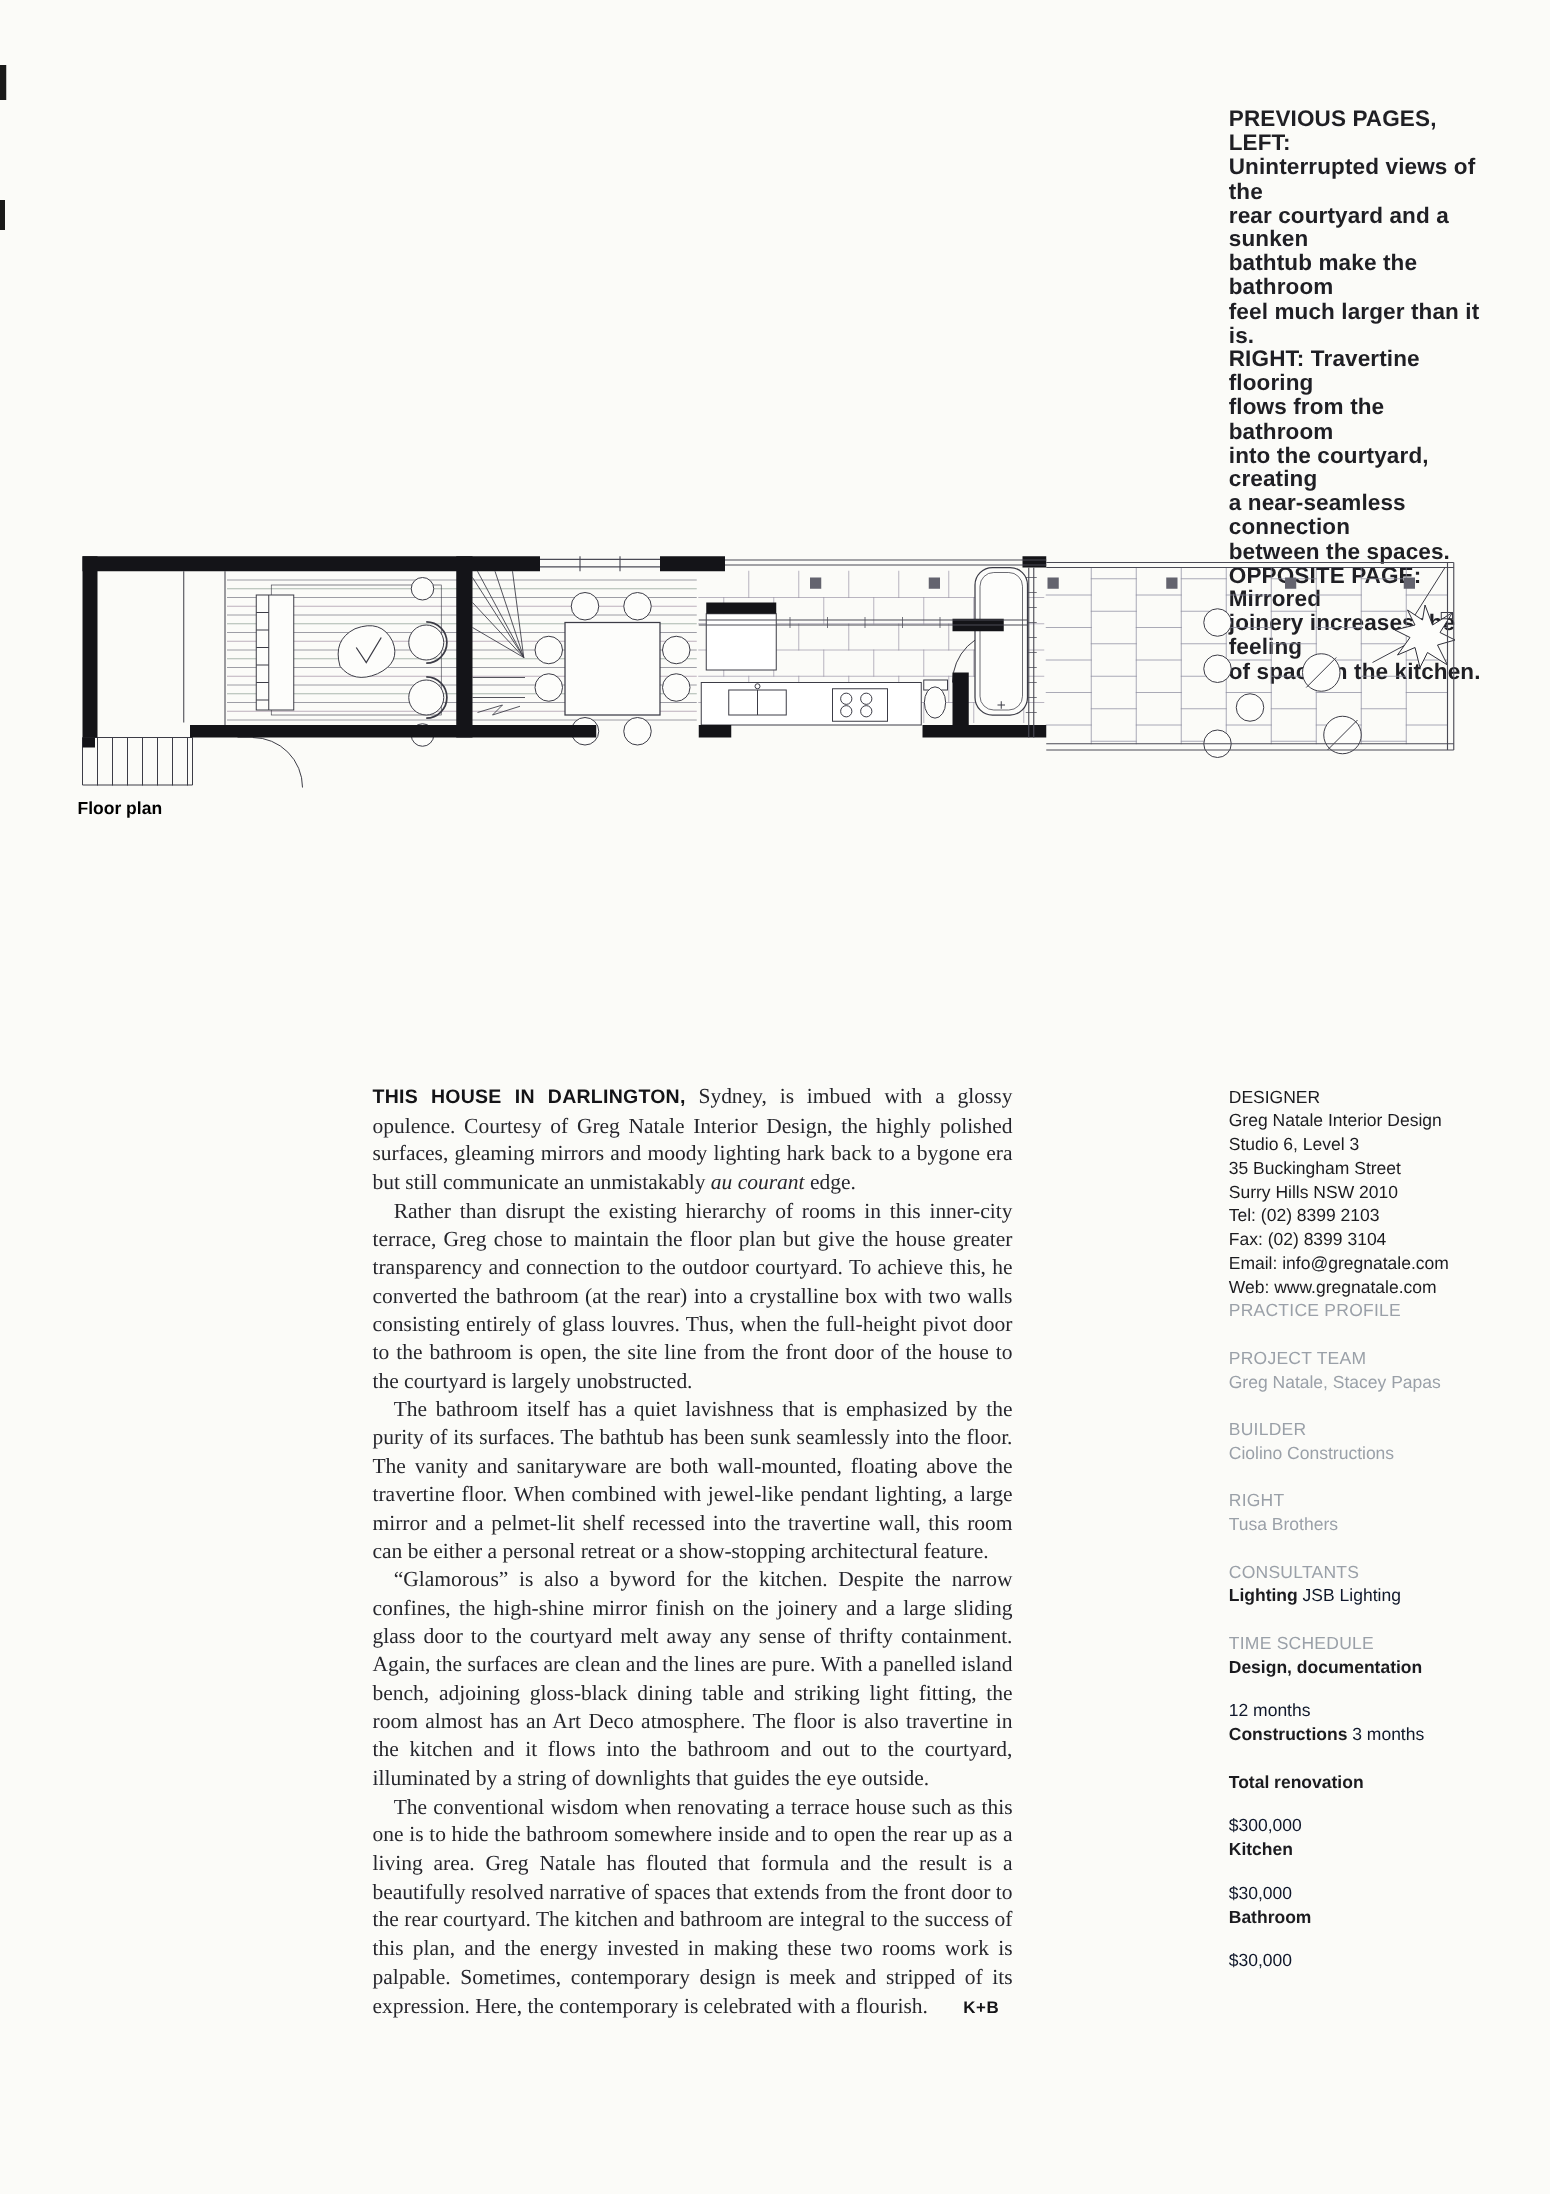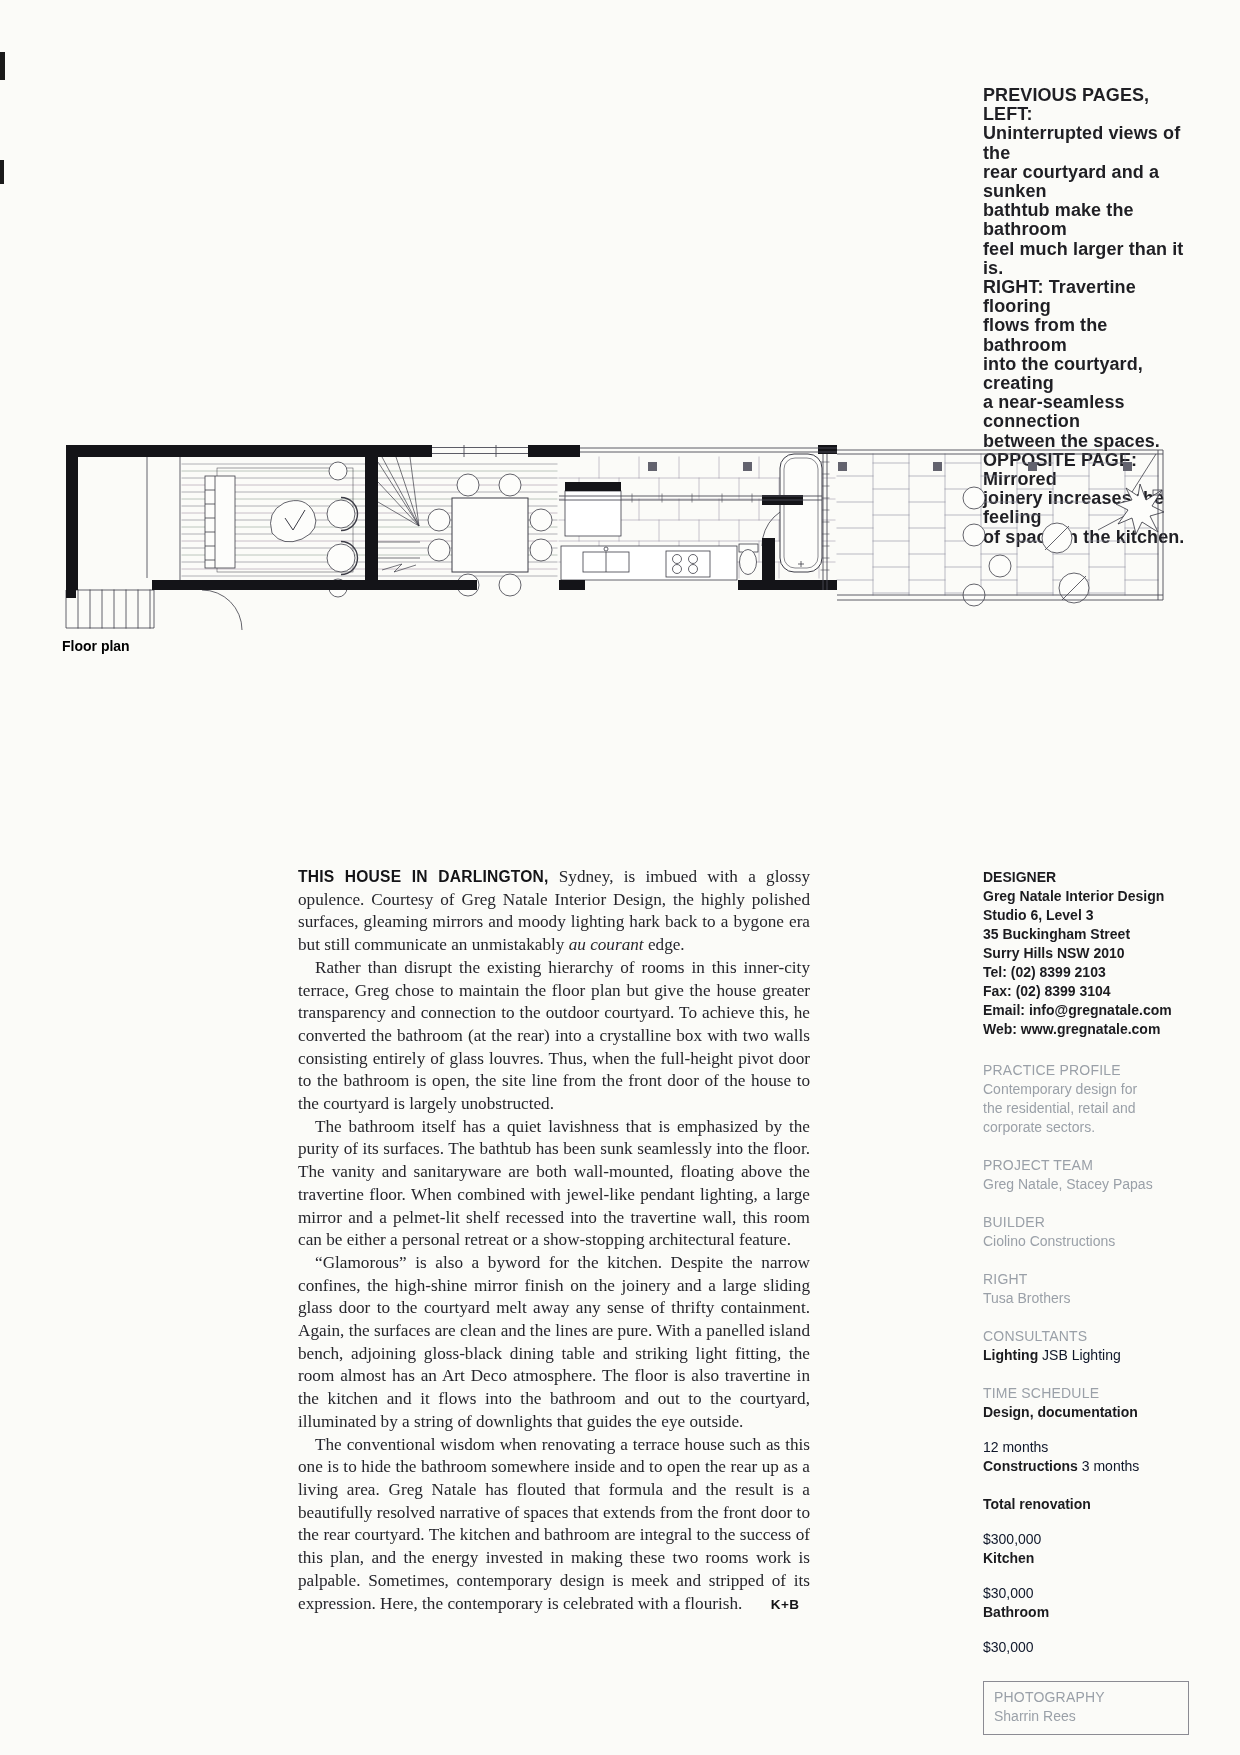--- a/index.html
+++ b/index.html
@@ -44,21 +44,21 @@
   }
 
   
   #sidebar{
     position:absolute;left:983px;top:868px;width:205px;
     font-size:14px;line-height:19px;
   }
   .sb-section{margin:0 0 19px 0;}
   .sb-heading{color:#9aa0a8;letter-spacing:.2px;}
   .sb-body{color:#9aa0a8;white-space:pre-line;}
-  #designer-block{color:#1b1b1f;font-weight:bold;white-space:pre-line;margin-bottom:22px;}
+  #designer-block{color:#1b1b1f;font-weight:normal;white-space:pre-line;}
   .pair-label{color:#1b1b1f;font-weight:bold;}
   .pair-value{color:#0f172a;margin-top:16px;}
   #photography-box{
     margin-top:24px;border:1.3px solid #8b8b93;
     padding:6px 10px 8px 10px;width:184px;
   }
 </style>
 </head>
 <body>
 <div id="page">
@@ -378,23 +378,20 @@
 Studio 6, Level 3
 35 Buckingham Street
 Surry Hills NSW 2010
 Tel: (02) 8399 2103
 Fax: (02) 8399 3104
 Email: info@gregnatale.com
 Web: www.gregnatale.com</div>
 
     <div class="sb-section">
       <div class="sb-heading">PRACTICE PROFILE</div>
-      <div class="sb-body">Contemporary design for
-the residential, retail and
-corporate sectors.</div>
     </div>
 
     <div class="sb-section">
       <div class="sb-heading">PROJECT TEAM</div>
       <div class="sb-body">Greg Natale, Stacey Papas</div>
     </div>
 
     <div class="sb-section">
       <div class="sb-heading">BUILDER</div>
       <div class="sb-body">Ciolino Constructions</div>
@@ -419,19 +416,15 @@
 
     <div class="sb-section">
       <div class="pair-label">Total renovation</div>
       <div class="pair-value">$300,000</div>
       <div class="pair-label">Kitchen</div>
       <div class="pair-value">$30,000</div>
       <div class="pair-label">Bathroom</div>
       <div class="pair-value">$30,000</div>
     </div>
 
-    <div id="photography-box">
-      <div class="sb-heading">PHOTOGRAPHY</div>
-      <div class="sb-body">Sharrin Rees</div>
-    </div>
   </div>
 
 </div>
 
 </body></html>

